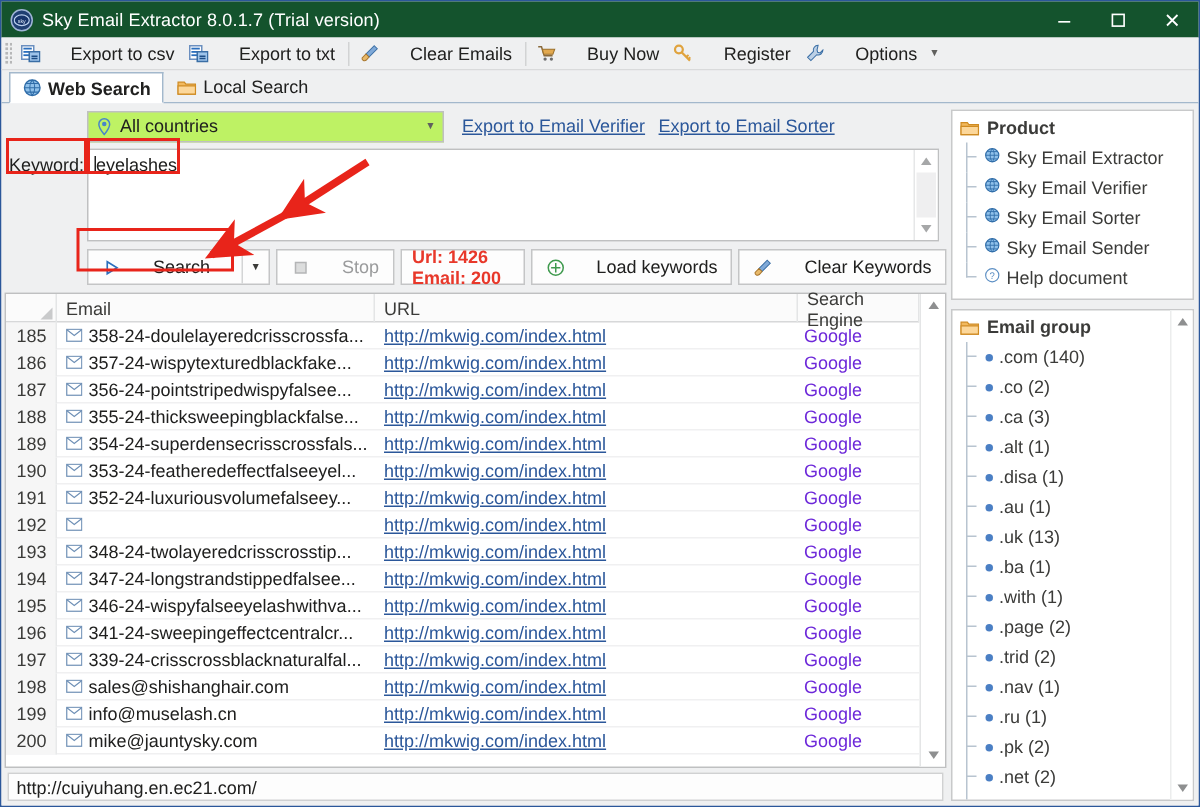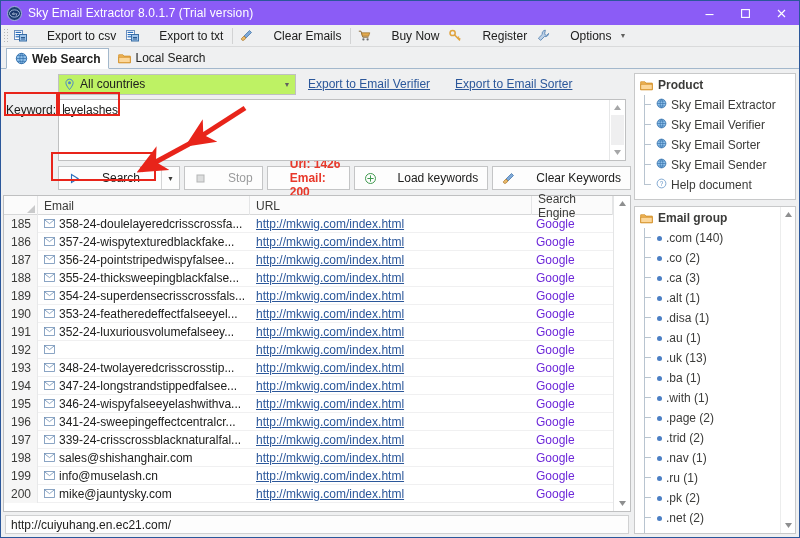--- a/index.html
+++ b/index.html
@@ -13,21 +13,21 @@
   .app {
     width: 800px; height: 538px;
     position: relative;
     background: #eff0f1;
     border: 1px solid #2b579a;
     display: flex; flex-direction: column;
   }
 
   
   .titlebar {
-    height: 24px; background: #8b5cf6; color: #ffffff;
+    height: 24px; background: #14532d; color: #ffffff;
     display: flex; align-items: center; flex: none;
     padding-left: 6px;
   }
   .titlebar .app-icon {
     width: 15px; height: 15px; border-radius: 50%;
     background: #1f3f72; border: 1px solid #9fb4d6;
     display: flex; align-items: center; justify-content: center;
     font-size: 6px; color: #cfe0f5; margin-right: 6px;
     font-family: "Liberation Sans", sans-serif;
   }
@@ -86,21 +86,21 @@
   
   .row-country { display: flex; align-items: center; height: 22px; margin-bottom: 4px; }
   .lbl-spacer { width: 55px; flex: none; }
   .combo {
     width: 238px; height: 21px; background: #bef264; border: 1px solid #bfc0c1;
     display: flex; align-items: center; padding: 0 0 0 4px; gap: 4px;
     font-size: 12px; color: #20201f;
   }
   .combo .caret { margin-left: auto; width: 16px; text-align: center;
                   font-size: 7px; color: #60605e; }
-  .export-links { display: flex; gap: 25px; margin-left: 12px; }
+  .export-links { display: flex; gap: 9px; margin-left: 12px; }
   .export-links a {
     color: #2b579a; text-decoration: underline; font-size: 12px; cursor: pointer;
   }
 
   .row-keyword { display: flex; align-items: flex-start; }
   .kw-label { width: 55px; flex: none; font-size: 12px; color: #20201f;
               padding-top: 4px; padding-left: 3px; }
   .kw-box {
     width: 568px; height: 62px; background: #fff; border: 1px solid #bfc0c1;
     display: flex; position: relative;
@@ -123,21 +123,21 @@
     display: flex; align-items: center; gap: 21px; padding: 0 9px;
     font-size: 12px; color: #20201f; white-space: nowrap;
   }
   .btn.split { padding-right: 0; }
   .btn .splitarrow { width: 18px; height: 22px; display: flex;
     align-items: center; justify-content: center;
     border-left: 1px solid #d4d5d6; font-size: 7px; color: #3b3b39; }
   .btn.disabled { color: #9a9b9c; }
   .status-box {
     width: 168px; height: 24px; background: #fdfdfd; border: 1px solid #c4c5c6;
-    display: flex; align-items: center; padding-left: 22px;
+    display: flex; align-items: center; padding-left: 7px;
     color: #e8382a; font-weight: bold; font-size: 12px;
   }
 
   
   .grid-wrap { margin-top: 5px; flex: 1; display: flex;
                border: 1px solid #bfc0c1; background: #fff; min-height: 0; }
   .grid { flex: 1; display: flex; flex-direction: column; min-width: 0; }
   .ghead { height: 19px; display: flex; background: #fbfbfb;
            border-bottom: 1px solid #d7d8d9; flex: none; }
   .gh { font-size: 12px; color: #3b3b39; display: flex; align-items: center;

